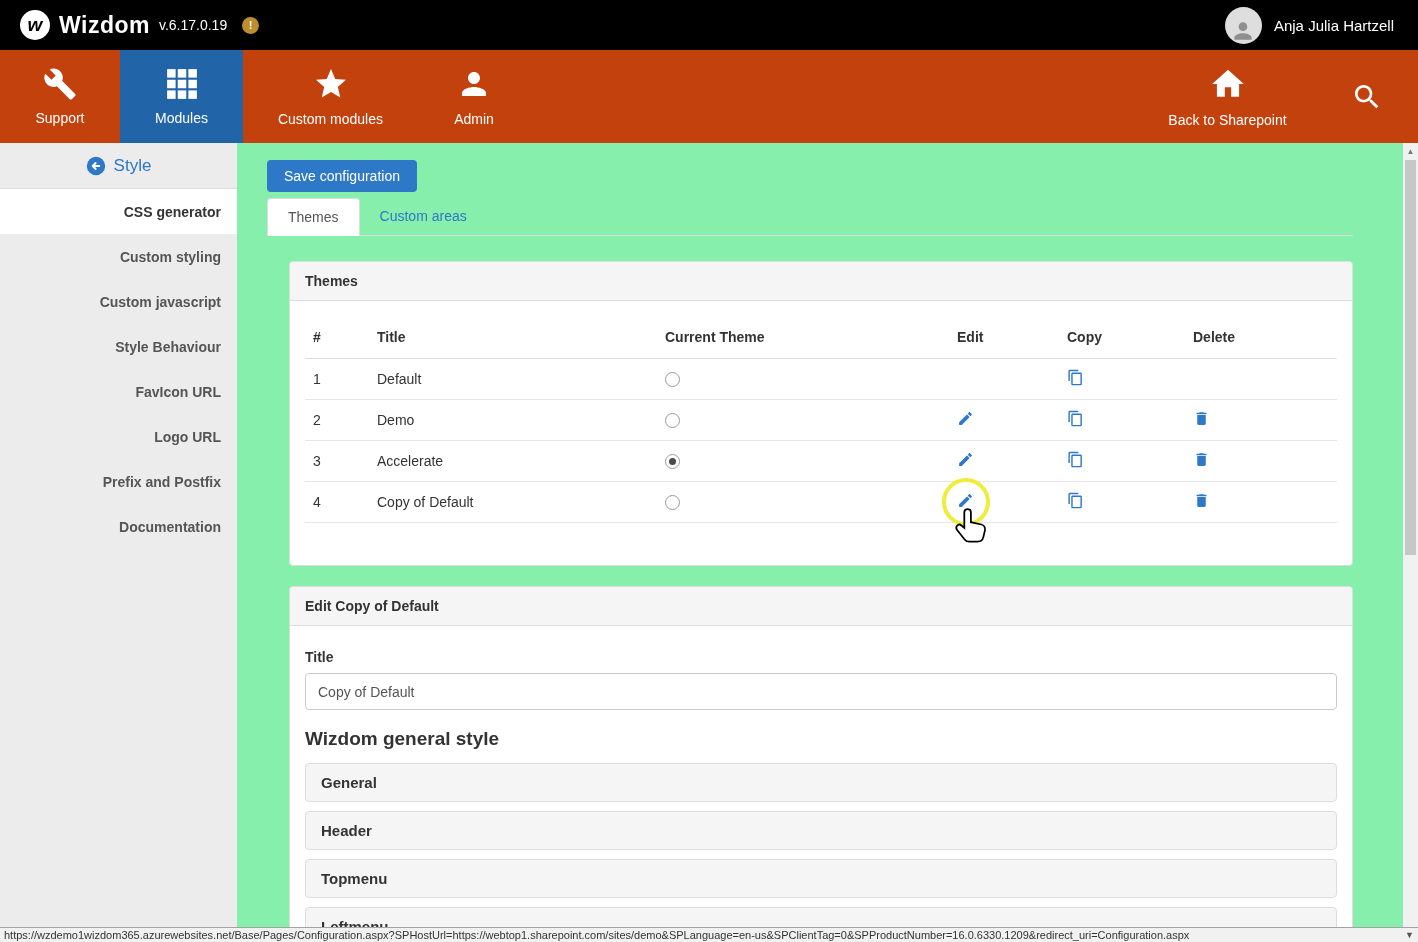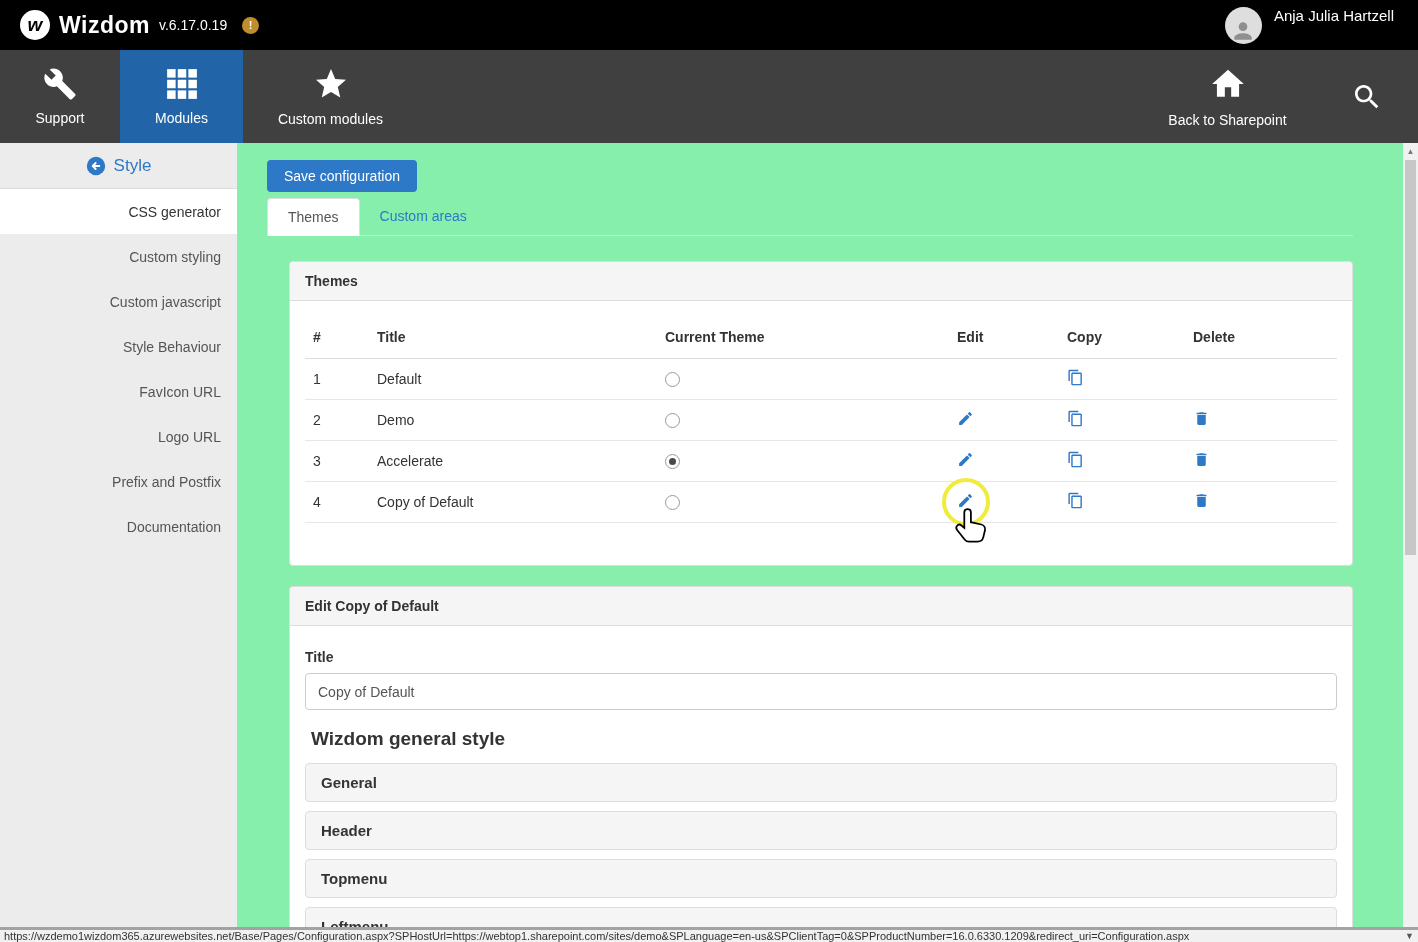--- a/index.html
+++ b/index.html
@@ -7,37 +7,37 @@
   body { font-family: "Liberation Sans", sans-serif; }
   .screen { position:relative; width:1418px; height:942px; overflow:hidden; background:#fff; }
 
   
   .topbar { position:absolute; top:0; left:0; right:0; height:50px; background:#000; display:flex; align-items:center; justify-content:space-between; padding:0 20px; color:#fff; }
   .topbar-left { display:flex; align-items:center; gap:9px; }
   .logo-circle { width:30px; height:30px; border-radius:50%; background:#fff; color:#000; display:flex; align-items:center; justify-content:center; font-weight:bold; font-style:italic; font-size:19px; }
   .brand-name { font-size:23px; letter-spacing:.5px; font-weight:bold; }
   .version { font-size:14px; }
   .info-badge { width:17px; height:17px; border-radius:50%; background:#bd8d2e; color:#fff; font-size:11px; font-weight:bold; display:flex; align-items:center; justify-content:center; margin-left:6px; cursor:pointer; }
-  .topbar-right { display:flex; gap:12px; padding-right:4px; }
+  .topbar-right { display:flex; align-items:center; gap:12px; padding-right:4px; }
   .avatar { width:37px; height:37px; border-radius:50%; background:#dedede; display:flex; align-items:flex-end; justify-content:center; overflow:hidden; cursor:pointer; }
   .user-name { font-size:15px; }
 
   
-  .navbar { position:absolute; top:50px; left:0; right:0; height:93px; background:#404040; display:flex; }
+  .navbar { position:absolute; top:50px; left:0; right:0; height:93px; background:#c2410c; display:flex; }
   .nav-tile { display:flex; flex-direction:column; align-items:center; justify-content:center; gap:9px; color:#fff; cursor:pointer; }
   .nav-tile .nav-label { font-size:14px; }
   .nav-tile.active { background:#2264a8; }
   .nav-spacer { flex:1; }
   .w-support { width:120px; } .w-modules { width:123px; } .w-custmod { width:175px; } .w-admin { width:112px; }
   .w-back { width:175px; } .w-search { width:103px; }
 
   
   .sidebar { position:absolute; top:143px; left:0; width:237px; bottom:15px; background:#ececec; }
   .style-row { height:46px; display:flex; align-items:center; justify-content:center; gap:8px; color:#2d78c7; font-size:17px; border-bottom:1px solid #dcdcdc; cursor:pointer; }
-  .side-item { height:45px; display:flex; align-items:center; justify-content:flex-end; padding-right:16px; font-weight:normal; font-size:14px; color:#555; cursor:pointer; }
+  .side-item { height:45px; display:flex; align-items:center; justify-content:flex-end; padding-right:16px; font-weight:bold; font-size:14px; color:#555; cursor:pointer; }
   .side-item.active { background:#fff; color:#333; }
 
   
   .main { position:absolute; top:143px; left:237px; right:15px; bottom:15px; background:#86efac; overflow:hidden; }
   .content { padding:17px 50px 0 30px; }
   .btn-save { display:inline-block; background:#2d78c7; color:#fff; border:none; border-radius:4px; padding:8px 17px; font-size:14px; font-family:inherit; cursor:pointer; }
   .tabs { display:flex; border-bottom:1px solid #ddd; margin-top:6px; }
   .tab { padding:10px 20px; font-size:14px; }
   .tab.active { background:#fff; border:1px solid #ddd; border-bottom:1px solid #fff; margin-bottom:-1px; border-radius:4px 4px 0 0; color:#555; }
   .tab.inactive { color:#2d78c7; cursor:pointer; }
@@ -57,30 +57,30 @@
 
   .icon-btn { background:none; border:none; padding:0; cursor:pointer; line-height:0; }
   .icon-btn svg { fill:#2d78c7; }
 
   .hl-wrap { position:relative; display:inline-block; }
   .hl-ring { position:absolute; width:48px; height:48px; border:4px solid #f0ec3d; border-radius:50%; left:50%; top:50%; transform:translate(-50%,-50%); pointer-events:none; z-index:4; }
   .hand-cursor { position:absolute; left:-3px; top:15px; z-index:5; pointer-events:none; }
 
   .field-label { font-weight:bold; font-size:14px; color:#333; margin:8px 0 8px; }
   .text-input { width:100%; height:37px; border:1px solid #ccc; border-radius:4px; padding:8px 12px; font-size:14px; color:#555; font-family:inherit; }
-  .style-heading { font-size:19px; font-weight:bold; color:#333; margin:18px 6px 13px; }
+  .style-heading { font-size:19px; font-weight:bold; color:#333; margin:18px 0 13px; }
   .acc { background:#f5f5f5; border:1px solid #ddd; border-radius:4px; padding:10px 15px; font-size:15px; font-weight:bold; color:#333; margin-bottom:9px; cursor:pointer; }
 
   
   .scrollbar { position:absolute; top:143px; right:0; width:15px; bottom:15px; background:#f1f1f1; }
   .sb-up { height:16px; display:flex; align-items:center; justify-content:center; font-size:8px; color:#777; cursor:pointer; }
   .sb-thumb { position:absolute; top:17px; left:2px; right:2px; height:395px; background:#c7c7c7; cursor:pointer; }
 
   
-  .statusbar { position:absolute; left:0; right:0; bottom:0; height:15px; background:#f1f1f1; border-top:3px solid #a3a3a3; display:flex; align-items:center; justify-content:space-between; padding:0 4px; font-size:11px; color:#333; white-space:nowrap; overflow:hidden; }
+  .statusbar { position:absolute; left:0; right:0; bottom:0; height:15px; background:#f1f1f1; border-top:1px solid #a3a3a3; display:flex; align-items:center; justify-content:space-between; padding:0 4px; font-size:11px; color:#333; white-space:nowrap; overflow:hidden; }
   .statusbar .caret { font-size:9px; color:#555; padding-left:6px; }
 </style>
 </head>
 <body>
 
 <div class="screen">
 
   <div class="topbar">
     <div class="topbar-left">
       <span class="logo-circle">
@@ -121,20 +121,26 @@
             <rect x="16.5" y="16.5" width="6" height="6"></rect>
           </g>
         </svg>
       <span class="nav-label">Modules</span>
     </div>
     <div class="nav-tile w-custmod">
       <svg width="36" height="36" viewBox="0 0 24 24">
           <path fill="#fff" d="M12 17.27L18.18 21l-1.64-7.03L22 9.24l-7.19-.61L12 2 9.19 8.63 2 9.24l5.46 4.73L5.82 21z"></path>
         </svg>
       <span class="nav-label">Custom modules</span>
+    </div>
+    <div class="nav-tile w-admin">
+      <svg width="36" height="36" viewBox="0 0 24 24">
+          <path fill="#fff" d="M12 12c2.21 0 4-1.79 4-4s-1.79-4-4-4-4 1.79-4 4 1.79 4 4 4zm0 2c-2.67 0-8 1.34-8 4v2h16v-2c0-2.66-5.33-4-8-4z"></path>
+        </svg>
+      <span class="nav-label">Admin</span>
     </div>
     <div class="nav-spacer"></div>
     <div class="nav-tile w-back">
       <svg width="38" height="38" viewBox="0 0 24 24">
           <path fill="#fff" d="M12 3L2 12h3v8h5v-6h4v6h5v-8h3L12 3z"></path>
         </svg>
       <span class="nav-label">Back to Sharepoint</span>
     </div>
     <div class="nav-tile w-search">
       <svg width="32" height="32" viewBox="0 0 24 24">

